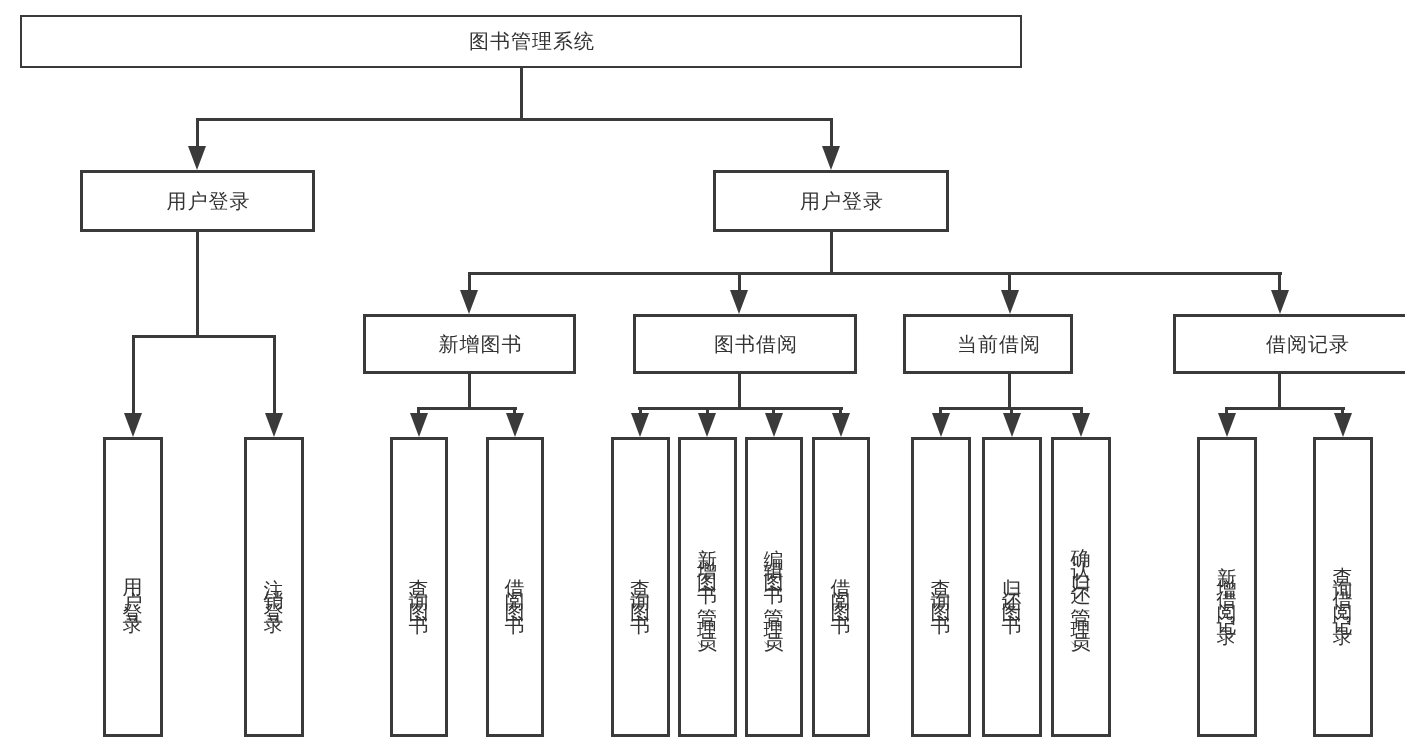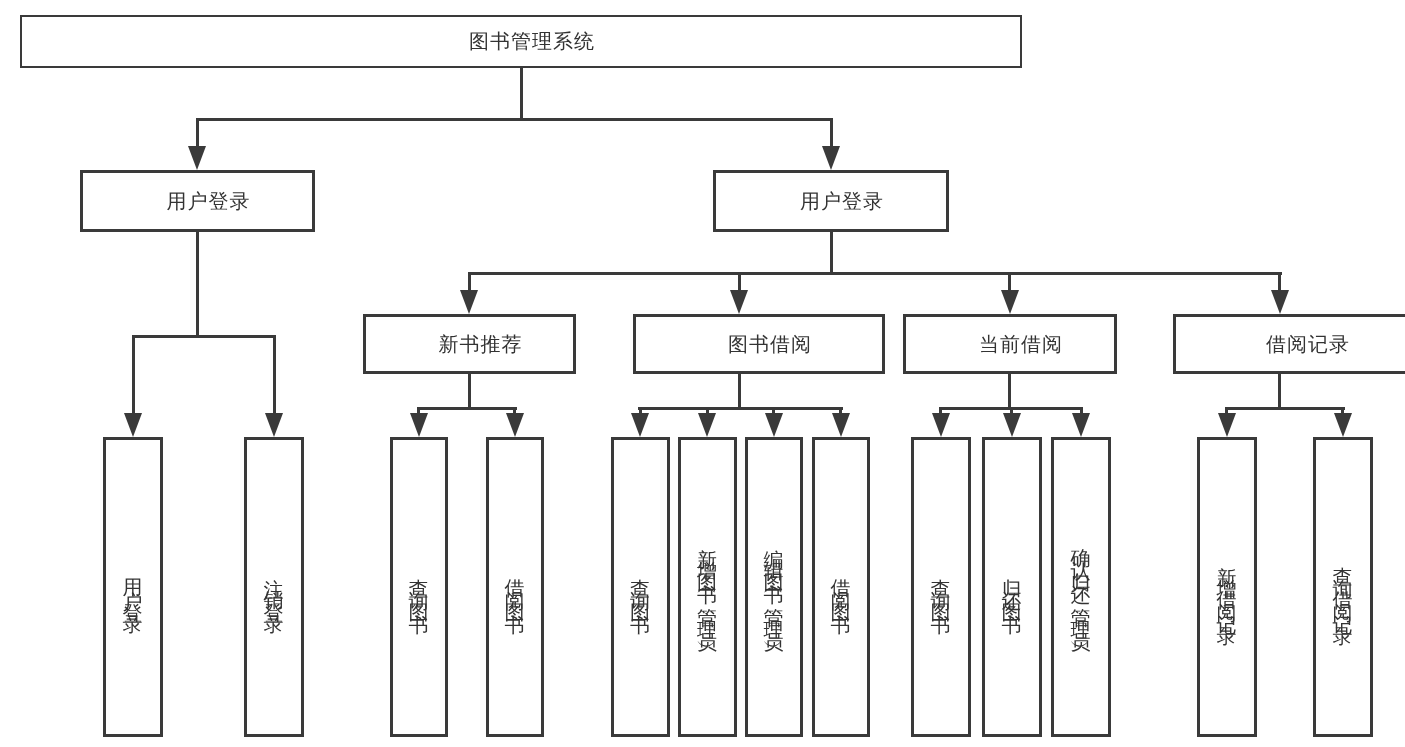--- a/index.html
+++ b/index.html
@@ -86,23 +86,23 @@
   <div class="hline" style="left:468px;top:272px;width:814px;"></div>
   <div class="vline" style="left:468px;top:272px;height:18px;"></div>
   <div class="arrow" style="left:460px;top:290px;"></div>
   <div class="vline" style="left:738px;top:272px;height:18px;"></div>
   <div class="arrow" style="left:730px;top:290px;"></div>
   <div class="vline" style="left:1008px;top:272px;height:18px;"></div>
   <div class="arrow" style="left:1001px;top:290px;"></div>
   <div class="vline" style="left:1278px;top:272px;height:18px;"></div>
   <div class="arrow" style="left:1271px;top:290px;"></div>
 
-  <div class="box h" style="left:363px;top:314px;width:213px;height:60px;">新书推荐</div>
-  <div class="box h" style="left:633px;top:314px;width:252px;height:60px;">图书借阅</div>
-  <div class="box h" style="left:903px;top:314px;width:214px;height:60px;">当前借阅</div>
+  <div class="box h" style="left:363px;top:314px;width:213px;height:60px;">新增图书</div>
+  <div class="box h" style="left:633px;top:314px;width:224px;height:60px;">图书借阅</div>
+  <div class="box h" style="left:903px;top:314px;width:170px;height:60px;">当前借阅</div>
   <div class="box h" style="left:1173px;top:314px;width:248px;height:60px;">借阅记录</div>
 
   <div class="vline" style="left:468px;top:374px;height:33px;"></div>
   <div class="hline" style="left:417px;top:407px;width:100px;"></div>
   <div class="vline" style="left:417px;top:407px;height:6px;"></div>
   <div class="arrow" style="left:410px;top:413px;"></div>
   <div class="vline" style="left:513px;top:407px;height:6px;"></div>
   <div class="arrow" style="left:506px;top:413px;"></div>
 
   <div class="vline" style="left:738px;top:374px;height:33px;"></div>

